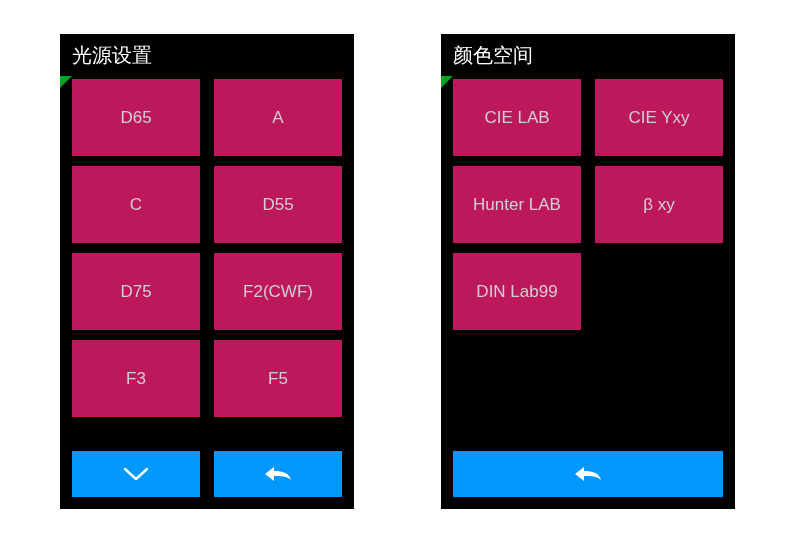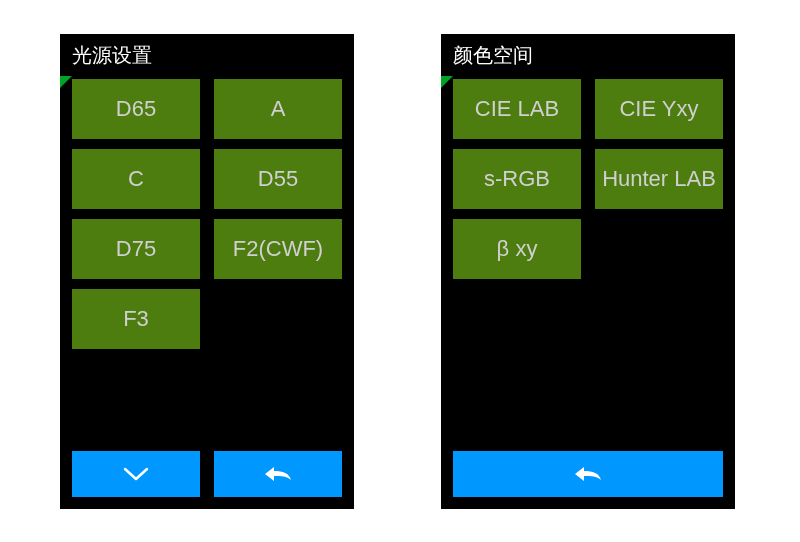--- a/index.html
+++ b/index.html
@@ -47,24 +47,24 @@
 
   .grid {
     padding: 0 12px;
     display: flex;
     flex-wrap: wrap;
     gap: 10px 14px;
     align-content: flex-start;
   }
   .cell {
     width: 128px;
-    height: 60px;
-    background: #4d7c0f;
+    height: 77px;
+    background: #be185d;
     color: #d0d0d0;
-    font-size: 22px;
+    font-size: 17px;
     display: flex;
     align-items: center;
     justify-content: center;
     white-space: nowrap;
     user-select: none;
   }
 
   .footer {
     position: absolute;
     left: 12px;
@@ -95,20 +95,21 @@
     <div class="title">光源设置</div>
     <div class="indicator"></div>
     <div class="grid">
       <div class="cell">D65</div>
       <div class="cell">A</div>
       <div class="cell">C</div>
       <div class="cell">D55</div>
       <div class="cell">D75</div>
       <div class="cell">F2(CWF)</div>
       <div class="cell">F3</div>
+      <div class="cell">F5</div>
     </div>
     <div class="footer">
       <div class="btn">
         <span>
           <svg width="30" height="18" viewBox="0 0 30 18">
             <polyline points="4,4 15,14 26,4" fill="none" stroke="#ffffff" stroke-width="2.5" stroke-linecap="round" stroke-linejoin="round"></polyline>
           </svg>
         </span>
       </div>
       <div class="btn">
@@ -120,23 +121,23 @@
       </div>
     </div>
   </div>
 
   <div class="panel right">
     <div class="title">颜色空间</div>
     <div class="indicator"></div>
     <div class="grid">
       <div class="cell">CIE LAB</div>
       <div class="cell">CIE Yxy</div>
-      <div class="cell">s-RGB</div>
       <div class="cell">Hunter LAB</div>
       <div class="cell">β xy</div>
+      <div class="cell">DIN Lab99</div>
     </div>
     <div class="footer single">
       <div class="btn">
         <span>
           <svg width="34" height="20" viewBox="0 0 34 20">
             <path d="M4 10 L13 3 L13 7 C22 7 28 9 30 16 C26 12 20 12 13 12 L13 17 Z" fill="#ffffff"></path>
           </svg>
         </span>
       </div>
     </div>

